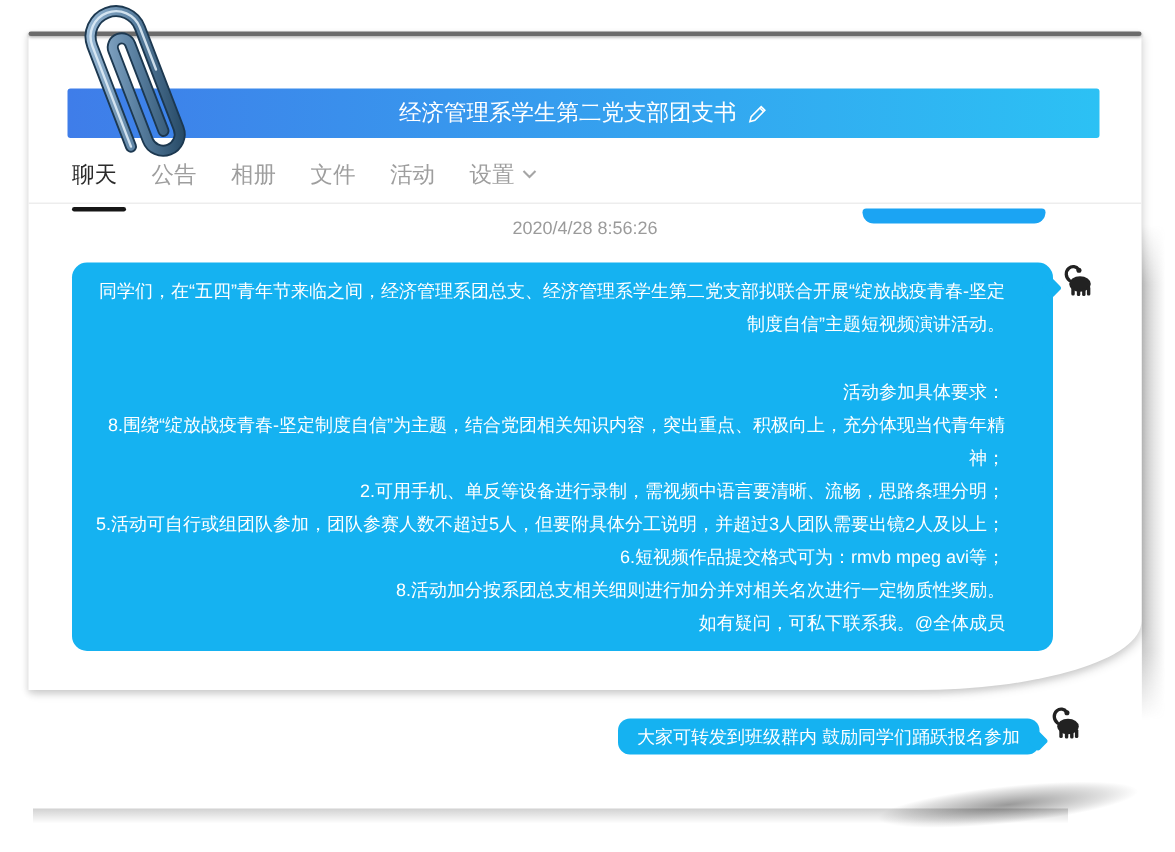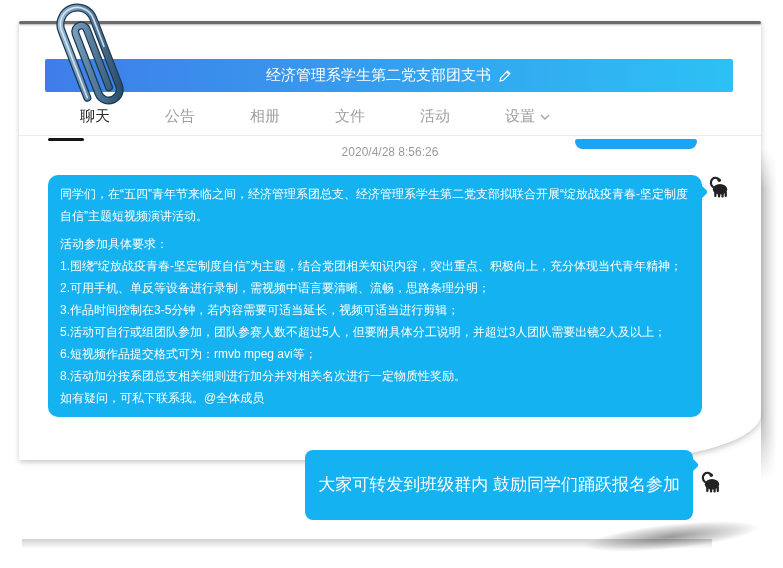--- a/index.html
+++ b/index.html
@@ -35,38 +35,38 @@
         box-shadow:0 1px 2px rgba(0,0,0,.3);border-radius:2px;}
 
   
   .titlebar{position:absolute;left:26px;top:38px;width:688px;height:33px;border-radius:2px;
         background:linear-gradient(90deg,var(--header-gradient-start),var(--header-gradient-end));
         display:flex;align-items:center;justify-content:center;gap:7px;color:#fff;font-size:15px;}
   .titlebar .edit{display:flex;align-items:center;cursor:pointer;}
 
   
   .tabs{position:absolute;left:29px;top:86px;display:flex;gap:23px;font-size:15px;color:var(--tab-inactive);}
-  .tab{display:flex;align-items:flex-start;gap:5px;cursor:pointer;margin-left:32px;}
+  .tab{display:flex;align-items:flex-start;gap:5px;cursor:pointer;}
   .tab.active{color:var(--tab-active);}
   .tab-divider{position:absolute;left:0;top:114px;width:100%;height:1px;background:#ededed;}
   .tab-underline{position:absolute;left:29px;top:117px;width:36px;height:3px;background:#161616;border-radius:2px;}
 
   
   .prev-bubble-edge{position:absolute;left:556px;top:118px;width:122px;height:10px;
         background:var(--bubble-edge);border-radius:3px 3px 9px 9px;}
   .timestamp{position:absolute;left:0;top:124px;width:100%;text-align:center;
         font-size:12px;color:var(--timestamp);}
 
   .bubble{background:var(--bubble);color:#fff;position:absolute;border-radius:10px;}
   .bubble .tail{position:absolute;right:-4px;top:12px;width:10px;height:10px;
         background:var(--bubble);transform:rotate(45deg);border-radius:2px;}
-  .announcement{left:29px;top:154px;width:654px;padding:8px 4px 8px 12px;
-        font-size:12px;line-height:22px;}
-  .announcement .req-title{margin-top:6px;}
-  .followup{right:68px;top:429px;padding:24px 13px;font-size:17px;line-height:22px;
+  .announcement{left:29px;top:154px;width:654px;padding:8px 32px 8px 12px;
+        font-size:12px;line-height:22px;text-align:right;}
+  .announcement .req-title{margin-top:23px;}
+  .followup{right:68px;top:458px;padding:1px 13px;font-size:12px;line-height:22px;
         white-space:nowrap;border-radius:8px;}
   .followup .tail{top:10px;}
 
   .avatar{position:absolute;width:24px;height:24px;}
   .avatar svg{width:100%;height:100%;}
   .avatar-1{left:688px;top:153px;}
   .avatar-2{right:38px;top:448px;}
 
   
   .paperclip{position:absolute;left:24px;top:-8px;z-index:5;pointer-events:none;}
@@ -122,23 +122,22 @@
     <div class="tab-underline"></div>
 
     <div class="prev-bubble-edge"></div>
 
     <div class="timestamp">2020/4/28 8:56:26</div>
 
     <div class="bubble announcement">
       <div class="tail"></div>
       <div>同学们，在“五四”青年节来临之间，经济管理系团总支、经济管理系学生第二党支部拟联合开展“绽放战疫青春-坚定制度自信”主题短视频演讲活动。</div>
       <div class="req-title">活动参加具体要求：</div>
-      <div>1.围绕“绽放战疫青春-坚定制度自信”为主题，结合党团相关知识内容，突出重点、积极向上，充分体现当代青年精神；</div>
+      <div>8.围绕“绽放战疫青春-坚定制度自信”为主题，结合党团相关知识内容，突出重点、积极向上，充分体现当代青年精神；</div>
       <div>2.可用手机、单反等设备进行录制，需视频中语言要清晰、流畅，思路条理分明；</div>
-      <div>3.作品时间控制在3-5分钟，若内容需要可适当延长，视频可适当进行剪辑；</div>
       <div>5.活动可自行或组团队参加，团队参赛人数不超过5人，但要附具体分工说明，并超过3人团队需要出镜2人及以上；</div>
       <div>6.短视频作品提交格式可为：rmvb mpeg avi等；</div>
       <div>8.活动加分按系团总支相关细则进行加分并对相关名次进行一定物质性奖励。</div>
       <div>如有疑问，可私下联系我。@全体成员</div>
     </div>
 
     <div class="avatar avatar-1">
       <svg viewBox="0 0 24 24">
         <g fill="#222222">
           <path d="M6 13 C3.4 11 3 7 5.6 4.8 C7.6 3.1 10.6 3.6 12 5.6" fill="none" stroke="#222222" stroke-width="2.2" stroke-linecap="round"></path>

